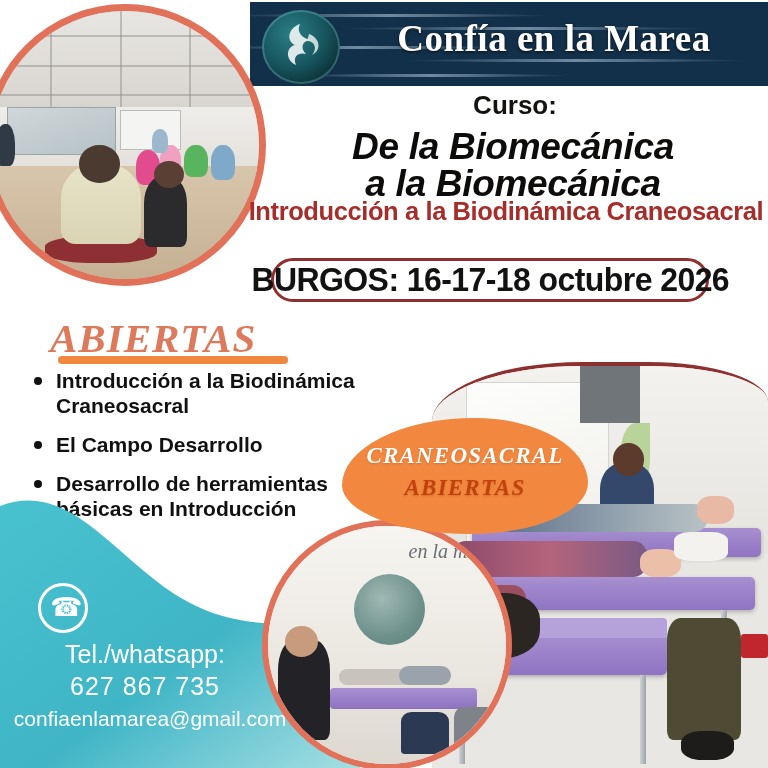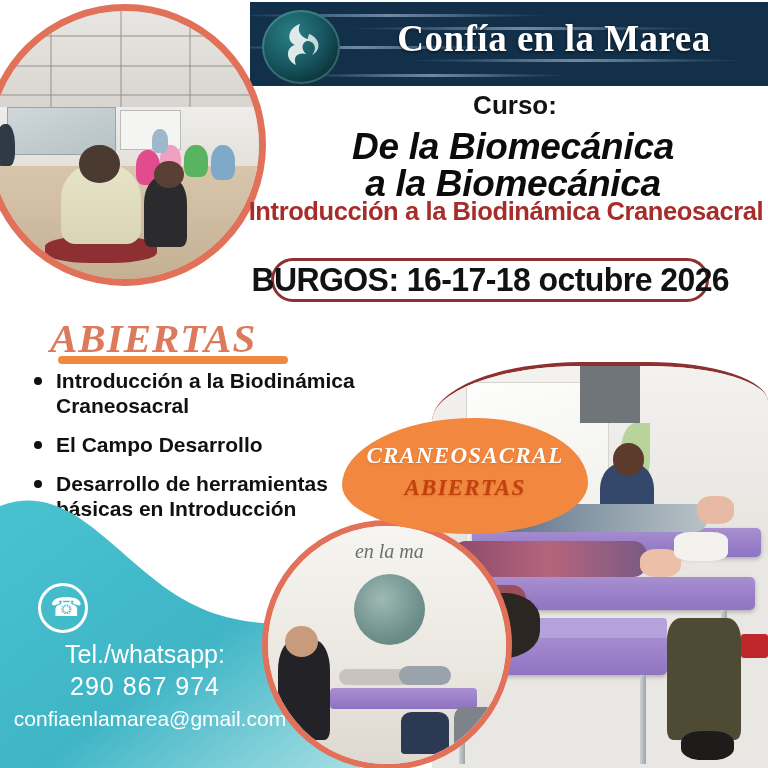--- a/index.html
+++ b/index.html
@@ -112,21 +112,21 @@
   .body-lie{position:absolute;border-radius:14px;}
   .leg-metal{position:absolute;width:6px;background:linear-gradient(90deg,#cfd2d6,#9ea3a8);}
 
   
   .photo-mid{position:absolute;left:262px;top:520px;width:250px;height:250px;border-radius:50%;
     border:6px solid #e2715a;overflow:hidden;box-sizing:border-box;background:#f0ece6;}
   .mid-bg{position:absolute;left:0;top:0;width:100%;height:100%;
     background:linear-gradient(180deg,#f7f5f1 0%,#eae7e0 60%,#ddd8d0 100%);}
   .mid-logo{position:absolute;left:36%;top:20%;width:30%;height:30%;border-radius:50%;
     background:radial-gradient(circle at 40% 35%,#9fb9b4,#6f918c 60%,#5c7d78 100%);}
-  .mid-script{position:absolute;left:14%;top:6%;width:74%;text-align:center;
+  .mid-script{position:absolute;left:14%;top:6%;width:74%;text-align:right;
     font-family:"Liberation Serif",serif;font-style:italic;font-size:20px;color:#6a6f74;
     white-space:nowrap;overflow:hidden;}
   .mid-practitioner{position:absolute;left:4%;top:48%;width:22%;height:42%;
     border-radius:30% 30% 10% 10%;background:#232226;}
   .mid-head{position:absolute;left:7%;top:42%;width:14%;height:13%;border-radius:50%;
     background:#c79b7c;}
   .mid-table{position:absolute;left:26%;top:68%;width:62%;height:9%;border-radius:4px;
     background:linear-gradient(180deg,#a98fd2,#8d72c0);}
 
   
@@ -216,21 +216,21 @@
           <stop offset="100%" stop-color="#a6dfe3"></stop>
         </linearGradient>
       </defs>
       <path d="M0,26 C58,4 96,52 150,96 C208,144 258,150 360,140 L360,288 L0,288 Z" fill="url(#tealgrad)"></path>
     </svg>
   </div>
 
   <div class="phone-ring"></div>
   <div class="phone-glyph">☎</div>
   <div class="tel-label">Tel./whatsapp:</div>
-  <div class="tel-number">290 867 974</div>
+  <div class="tel-number">627 867 735</div>
   <div class="email">confiaenlamarea@gmail.com</div>
 
   <div class="photo-br">
     <div class="br-wall"></div>
     <div class="br-banner"></div>
     <div class="leaf"></div>
     <div style="position:absolute;left:14%;top:22%;width:30%;height:12%;
                 background:linear-gradient(90deg,#f2c9d8,#cfe3f2,#d8f0cf);opacity:.8;"></div>
     <div style="position:absolute;left:44%;top:0;width:18%;height:14%;background:#6f7578;"></div>
 

